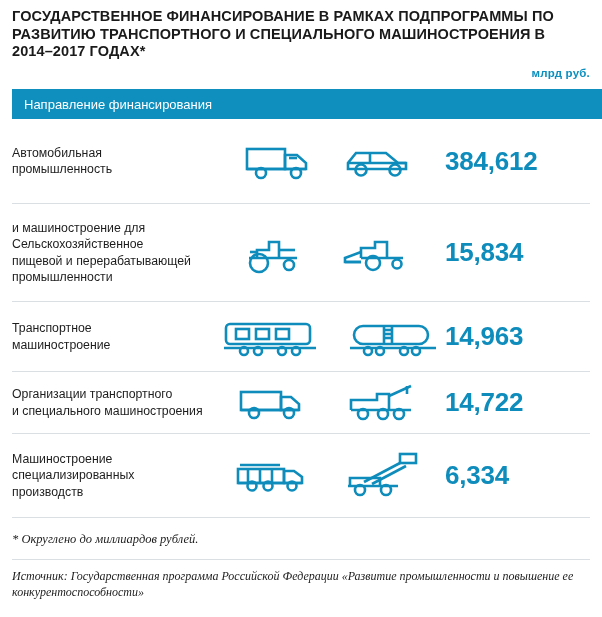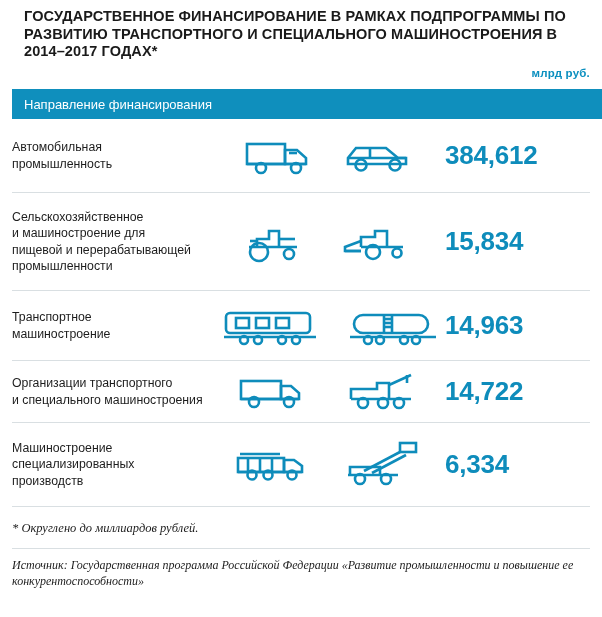--- a/index.html
+++ b/index.html
@@ -16,21 +16,21 @@
   }
   .infographic {
     position: relative;
     width: 602px;
     height: 617px;
     box-sizing: border-box;
   }
 
   
   .title-block {
-    padding: 8px 12px 0 24px;
+    padding: 8px 12px 0 12px;
   }
   .title {
     font-size: 14.5px;
     font-weight: bold;
     line-height: 1.22;
     letter-spacing: 0.1px;
     color: #1a1a1a;
     text-transform: uppercase;
   }
   .units {
@@ -91,21 +91,21 @@
   }
   .row-value {
     flex: 0 0 145px;
     text-align: left;
     font-size: 26px;
     font-weight: bold;
     color: #0e8cbb;
     letter-spacing: -0.2px;
     white-space: nowrap;
   }
-  .row-auto      { height: 74px; }
+  .row-auto      { height: 85px; }
   .row-agri      { height: 98px; }
   .row-transport { height: 70px; }
   .row-org       { height: 62px; }
   .row-spec      { height: 84px; }
 
   
   .footnote {
     padding: 14px 12px 0 12px;
     font-family: Liberation Serif, serif;
     font-size: 12.5px;
@@ -172,22 +172,22 @@
               <circle cx="53" cy="31" r="5.5"></circle>
             </g>
           </svg>
         </span>
       </div>
       <div class="row-value">384,612</div>
     </div>
 
     <div class="row row-agri">
       <div class="row-label">
+        <div>и машиностроение для</div>
         <div>Сельскохозяйственное</div>
-        <div>и машиностроение для</div>
         <div>пищевой и перерабатывающей</div>
         <div>промышленности</div>
       </div>
       <div class="row-icons">
         <span>
           <svg width="76" height="46" viewBox="0 0 76 46">
             <g fill="none" stroke="#0e8cbb" stroke-width="2.6">
               <path d="M18 28 v-8 h12 v-8 h10 v16"></path>
               <line x1="10" y1="28" x2="58" y2="28"></line>
               <line x1="40" y1="20" x2="56" y2="20"></line>

